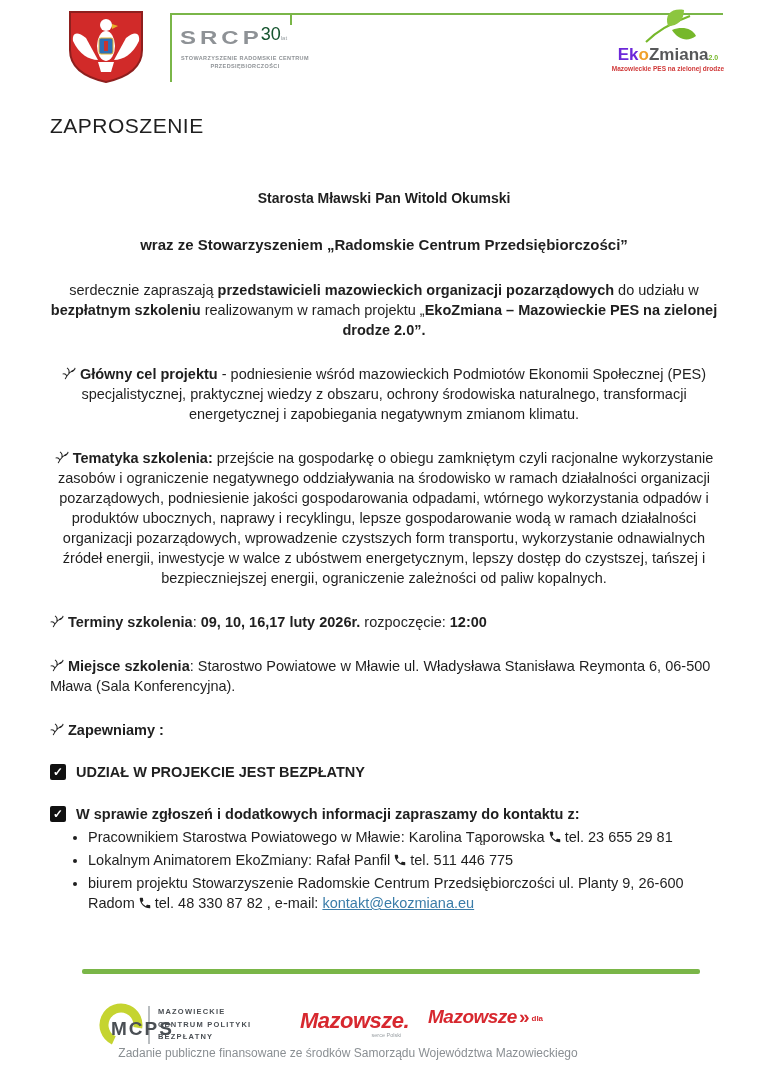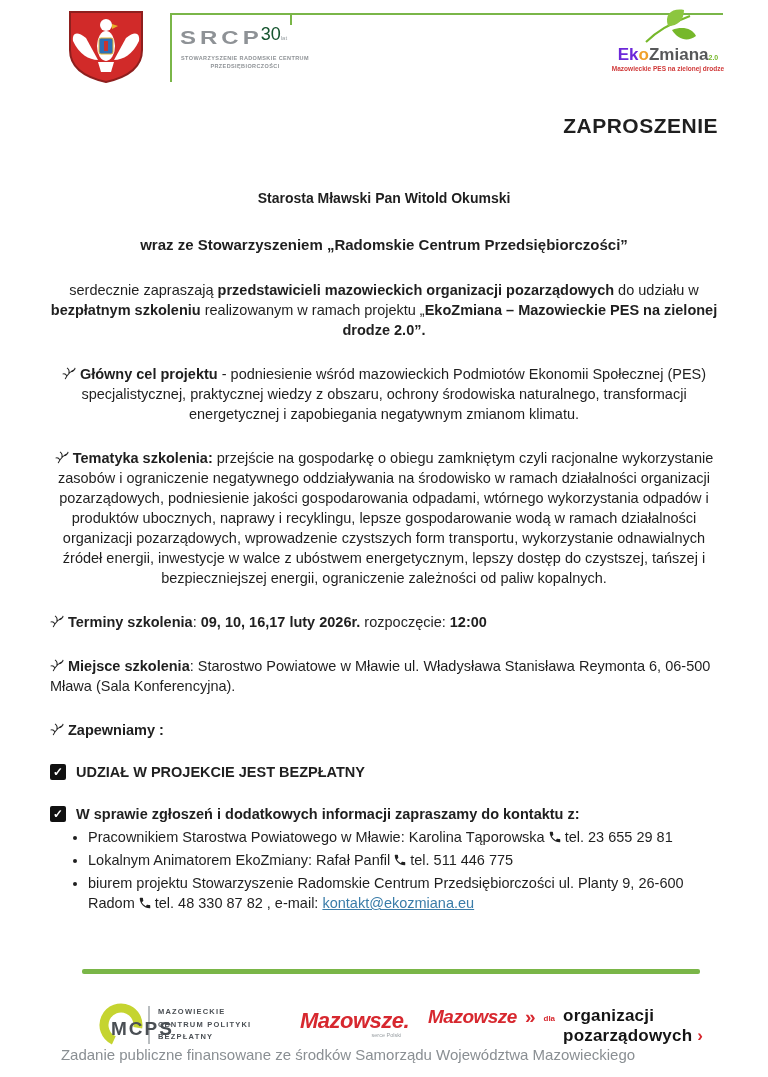--- a/index.html
+++ b/index.html
@@ -18,21 +18,21 @@
   .hdr-contact { position:absolute; left:320px; top:32px; width:210px; text-align:center; color:#8a8f93; font-size:9px; line-height:1.55; }
   .eko { position:absolute; left:598px; top:8px; width:140px; text-align:center; }
   .eko-text { font-size:17px; font-weight:700; line-height:1; margin-top:-2px; }
   .eko-ek { color:#6d28d9; } .eko-o { color:#f0a02a; } .eko-zmiana { color:#57585a; }
   .eko-ver { font-size:7px; color:#76b82a; font-weight:700; }
   .eko-tag { font-size:6.5px; color:#d03a3a; font-weight:700; margin-top:2px; }
 
   
   .content { position:absolute; top:112px; left:50px; width:668px; font-size:14.5px; line-height:1.38; }
   .center { text-align:center; }
-  h1.title { font-size:21px; font-weight:700; text-align:right; letter-spacing:.5px; }
+  h1.title { font-size:21px; font-weight:400; text-align:left; letter-spacing:.5px; }
   .host { margin-top:48px; font-size:14px; font-weight:700; text-align:center; }
   .orgline { margin-top:27px; font-size:15px; font-weight:700; text-align:center; }
   .para { margin-top:24px; }
   .leaf { display:inline-block; width:15px; height:15px; vertical-align:-2px; margin-right:3px; }
   .left { text-align:left; }
   ul.bullets { margin:2px 0 0 38px; }
   ul.bullets li { margin-top:3px; }
   ul.bullets.bold li { font-weight:700; }
   .cbrow { margin-top:22px; display:flex; align-items:center; gap:10px; font-weight:700; }
   .cbox { width:16px; height:16px; background:#111; color:#fff; font-size:12px; line-height:16px; text-align:center; flex:0 0 16px; border-radius:2px; }
@@ -42,28 +42,28 @@
   
   .ft-line { position:absolute; left:82px; top:969px; width:618px; height:5px; background:#7ab648; border-radius:2px; }
   .mcps { position:absolute; left:98px; top:1002px; display:flex; align-items:center; }
   .mcps-badge { position:relative; width:46px; height:46px; }
   .mcps-abbr { position:absolute; left:13px; top:16px; font-size:19px; font-weight:700; letter-spacing:2px; color:#4a4f54; }
   .mcps-div { width:2px; height:38px; background:#b9bdc0; margin:0 8px 0 4px; }
   .mcps-lines { font-size:7.5px; font-weight:700; letter-spacing:1.2px; color:#4a4f54; line-height:1.7; }
   .mzw { position:absolute; left:300px; top:1008px; text-align:center; }
   .mzw-word { font-size:22px; font-weight:700; font-style:italic; color:#d7282f; letter-spacing:-.5px; }
   .mzw-sub { font-size:5.5px; color:#9aa0a4; margin-top:-2px; text-align:right; padding-right:8px; }
-  .ngo { position:absolute; left:428px; top:1006px; display:flex; align-items:flex-start; gap:8px; }
+  .ngo { position:absolute; left:428px; top:1006px; display:flex; align-items:flex-start; gap:2px; }
   .ngo-word { font-size:19px; font-weight:700; font-style:italic; color:#d7282f; letter-spacing:-.5px; }
   .ngo-chev { font-size:19px; font-weight:700; color:#d7282f; }
   .ngo-dla { font-size:8px; font-weight:700; color:#d7282f; margin-top:8px; }
   .ngo-black { font-size:17px; font-weight:700; color:#141414; line-height:1.2; letter-spacing:.2px; }
   .ngo-black .l2 { text-align:right; }
   .ngo-arrow { color:#d7282f; font-weight:700; }
-  .ft-note { position:absolute; left:0; top:1046px; width:696px; text-align:center; font-size:15px; color:#8a8f93; }
+  .ft-note { position:absolute; left:0; top:1046px; width:696px; text-align:center; font-size:12px; color:#8a8f93; }
 </style>
 </head>
 <body>
 
 <div class="page">
 
   <div class="hdr-line" style="left:170px;top:13px;width:553px;height:2px;"></div>
   <div class="hdr-line" style="left:170px;top:13px;width:2px;height:69px;"></div>
   <div class="hdr-line" style="left:290px;top:13px;width:2px;height:12px;"></div>
 
@@ -168,21 +168,17 @@
 
   <div class="mzw">
     <div class="mzw-word">Mazowsze.</div>
     <div class="mzw-sub">serce Polski</div>
   </div>
 
   <div class="ngo">
     <span class="ngo-word">Mazowsze</span>
     <span class="ngo-chev">»</span>
     <span class="ngo-dla">dla</span>
-    <span class="ngo-black">
-      <span style="display:block">organizacji</span>
-      <span style="display:block" class="l2"><span>pozarządowych</span> <span class="ngo-arrow">›</span></span>
-    </span>
   </div>
 
   <div class="ft-note">Zadanie publiczne finansowane ze środków Samorządu Województwa Mazowieckiego</div>
 
 </div>
 
 </body></html>

